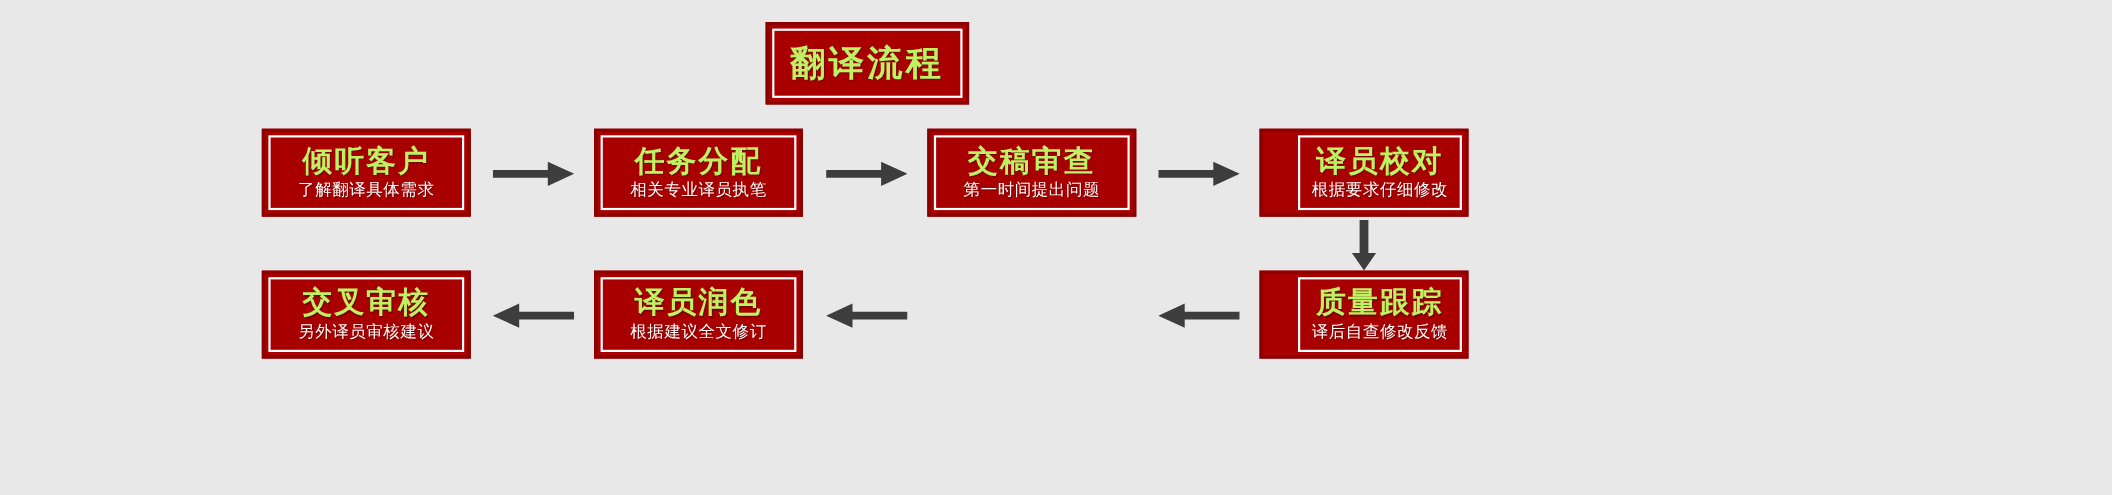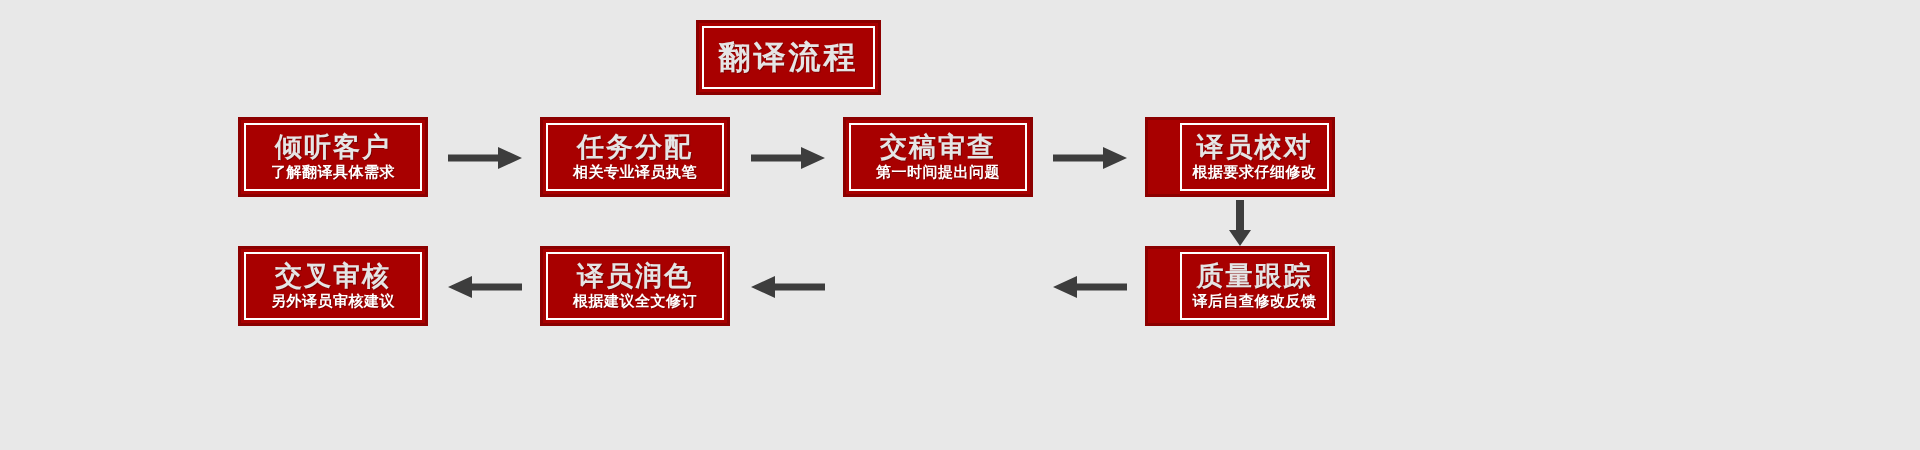--- a/index.html
+++ b/index.html
@@ -36,30 +36,30 @@
     width: 100%;
     height: 100%;
     border: 2px solid #ffffff;
     display: flex;
     flex-direction: column;
     align-items: center;
     justify-content: center;
     padding: 2px 4px;
   }
   .node-title {
-    color: #e5e5e5;
+    color: #bef264;
     font-weight: bold;
     line-height: 1.05;
     letter-spacing: 2px;
     text-shadow: 1px 1px 0 rgba(90,0,0,0.55);
     white-space: nowrap;
   }
   .node-sub {
     color: #ffffff;
-    font-weight: bold;
+    font-weight: normal;
     line-height: 1.05;
     letter-spacing: 0.5px;
     text-shadow: 1px 1px 0 rgba(90,0,0,0.55);
     white-space: nowrap;
   }
 
   
   .title-box {
     left: 696px;
     top: 20px;

